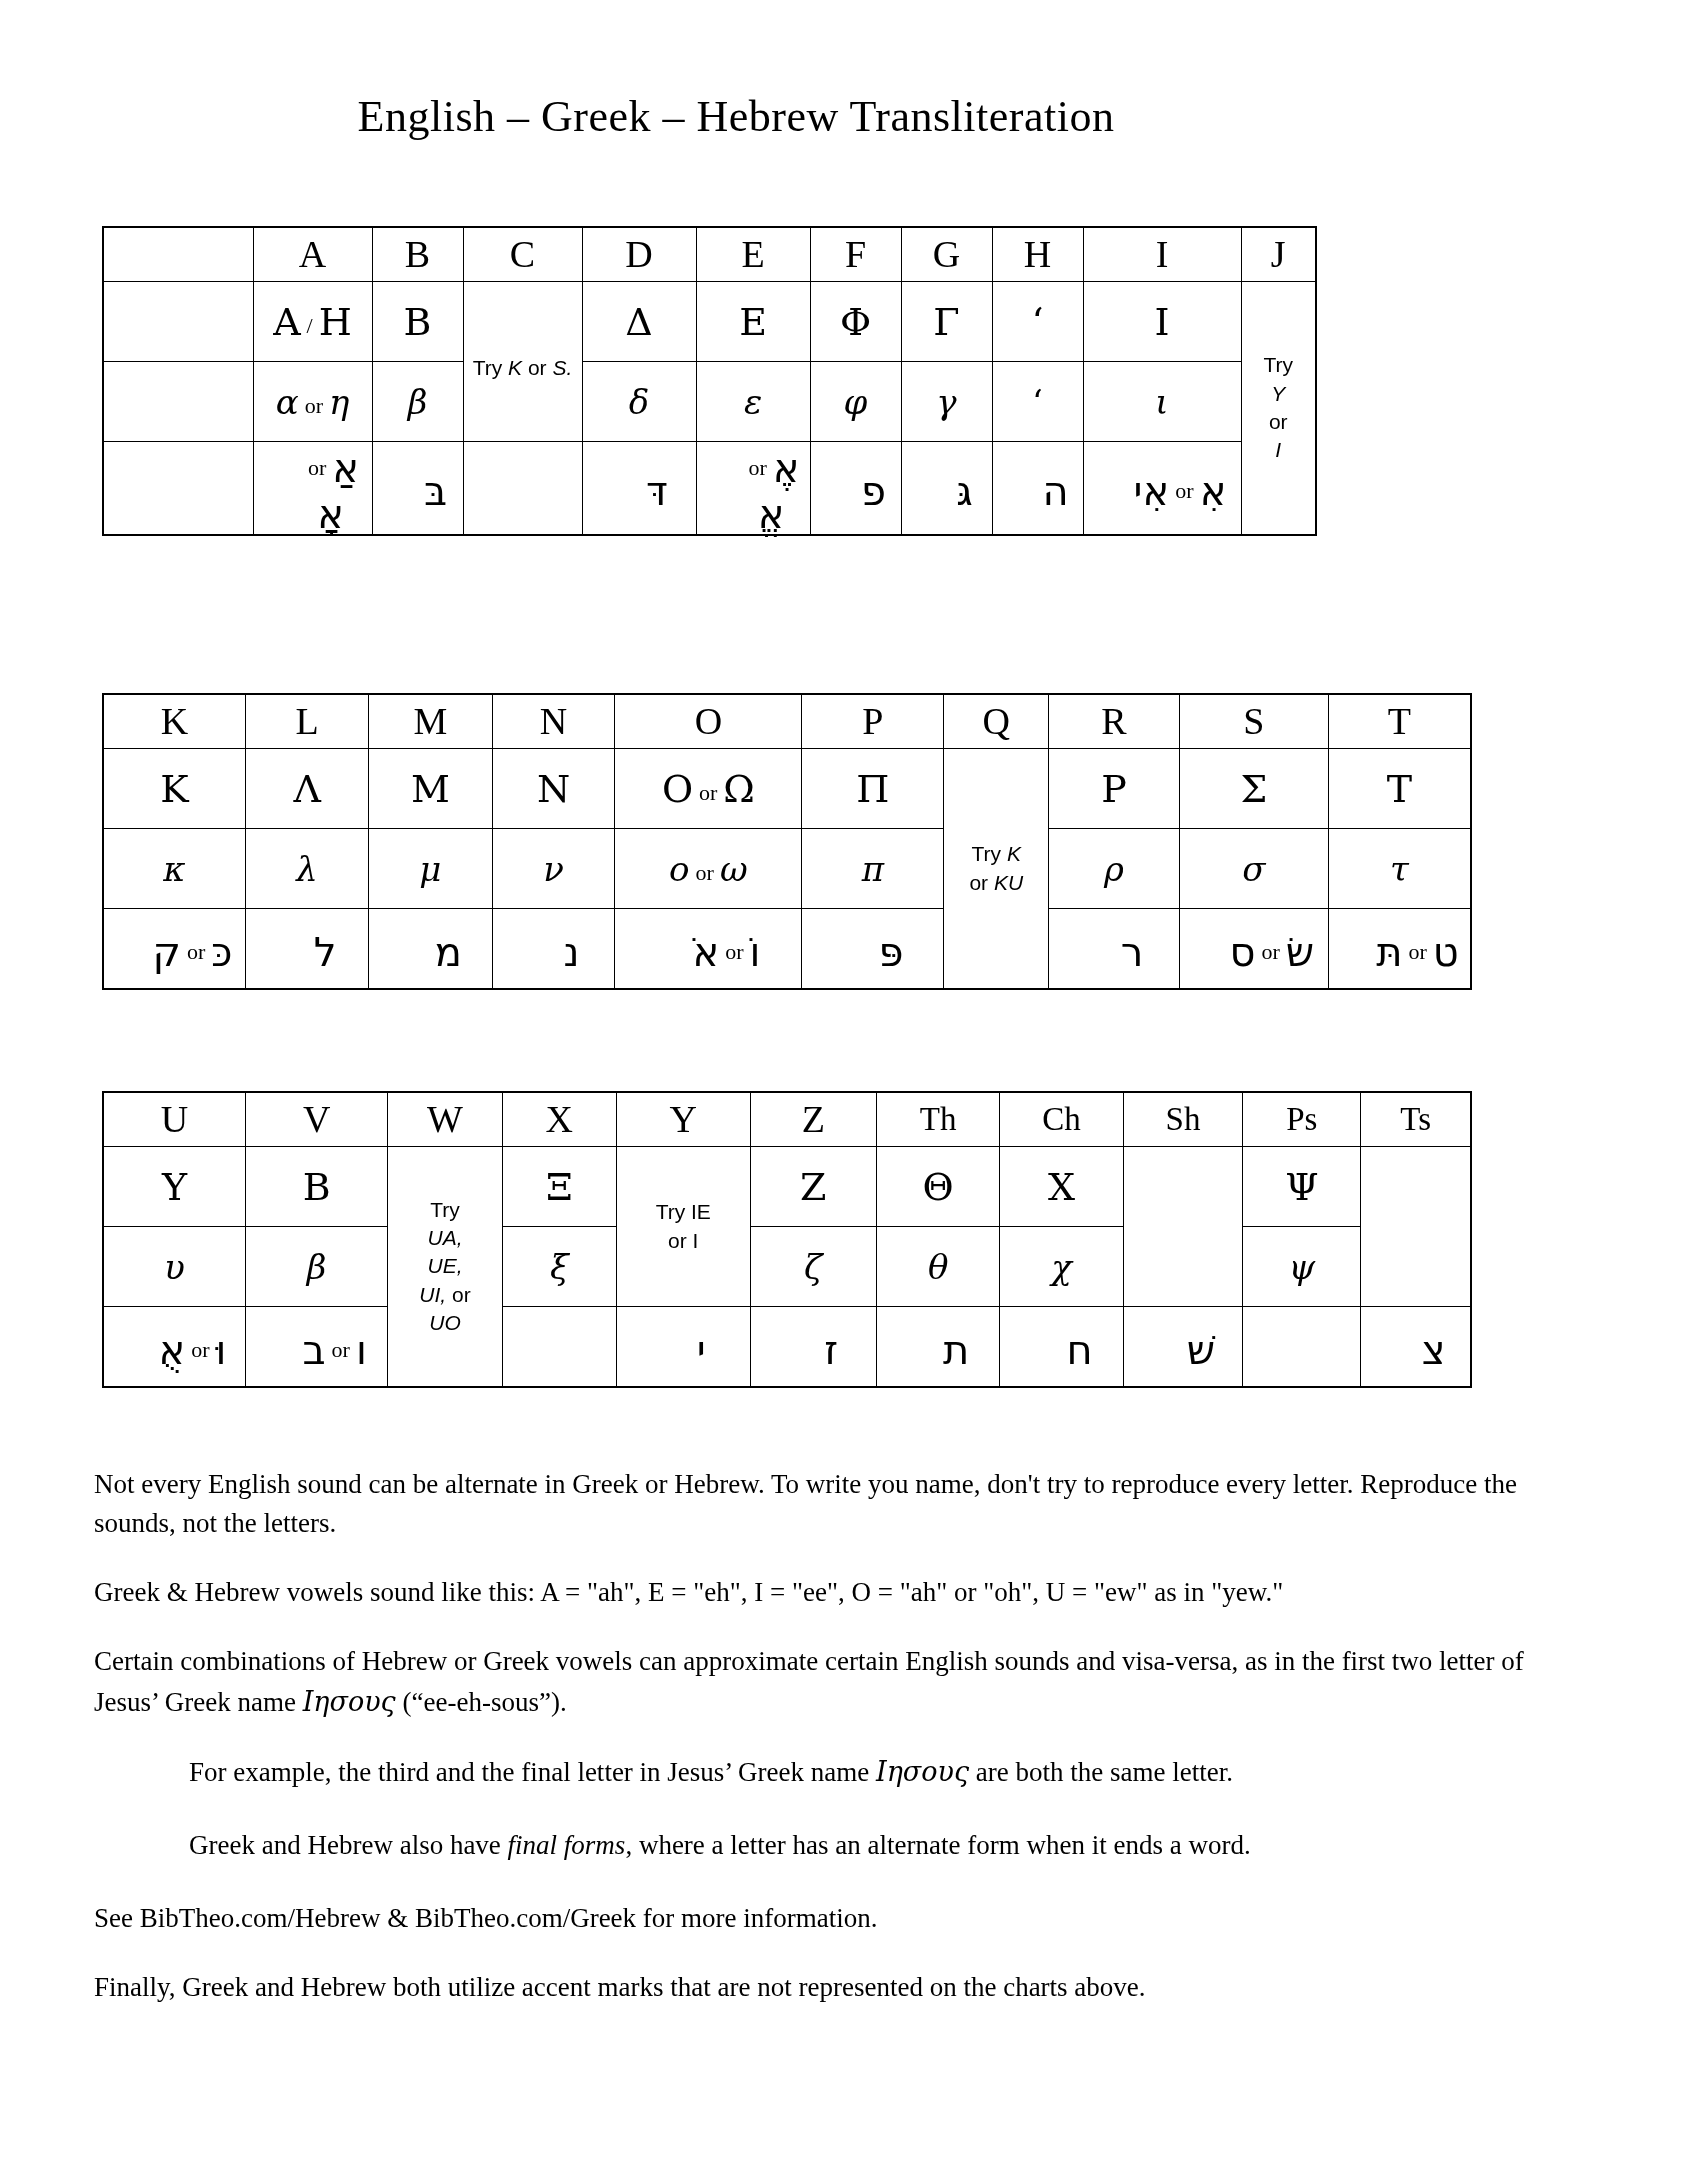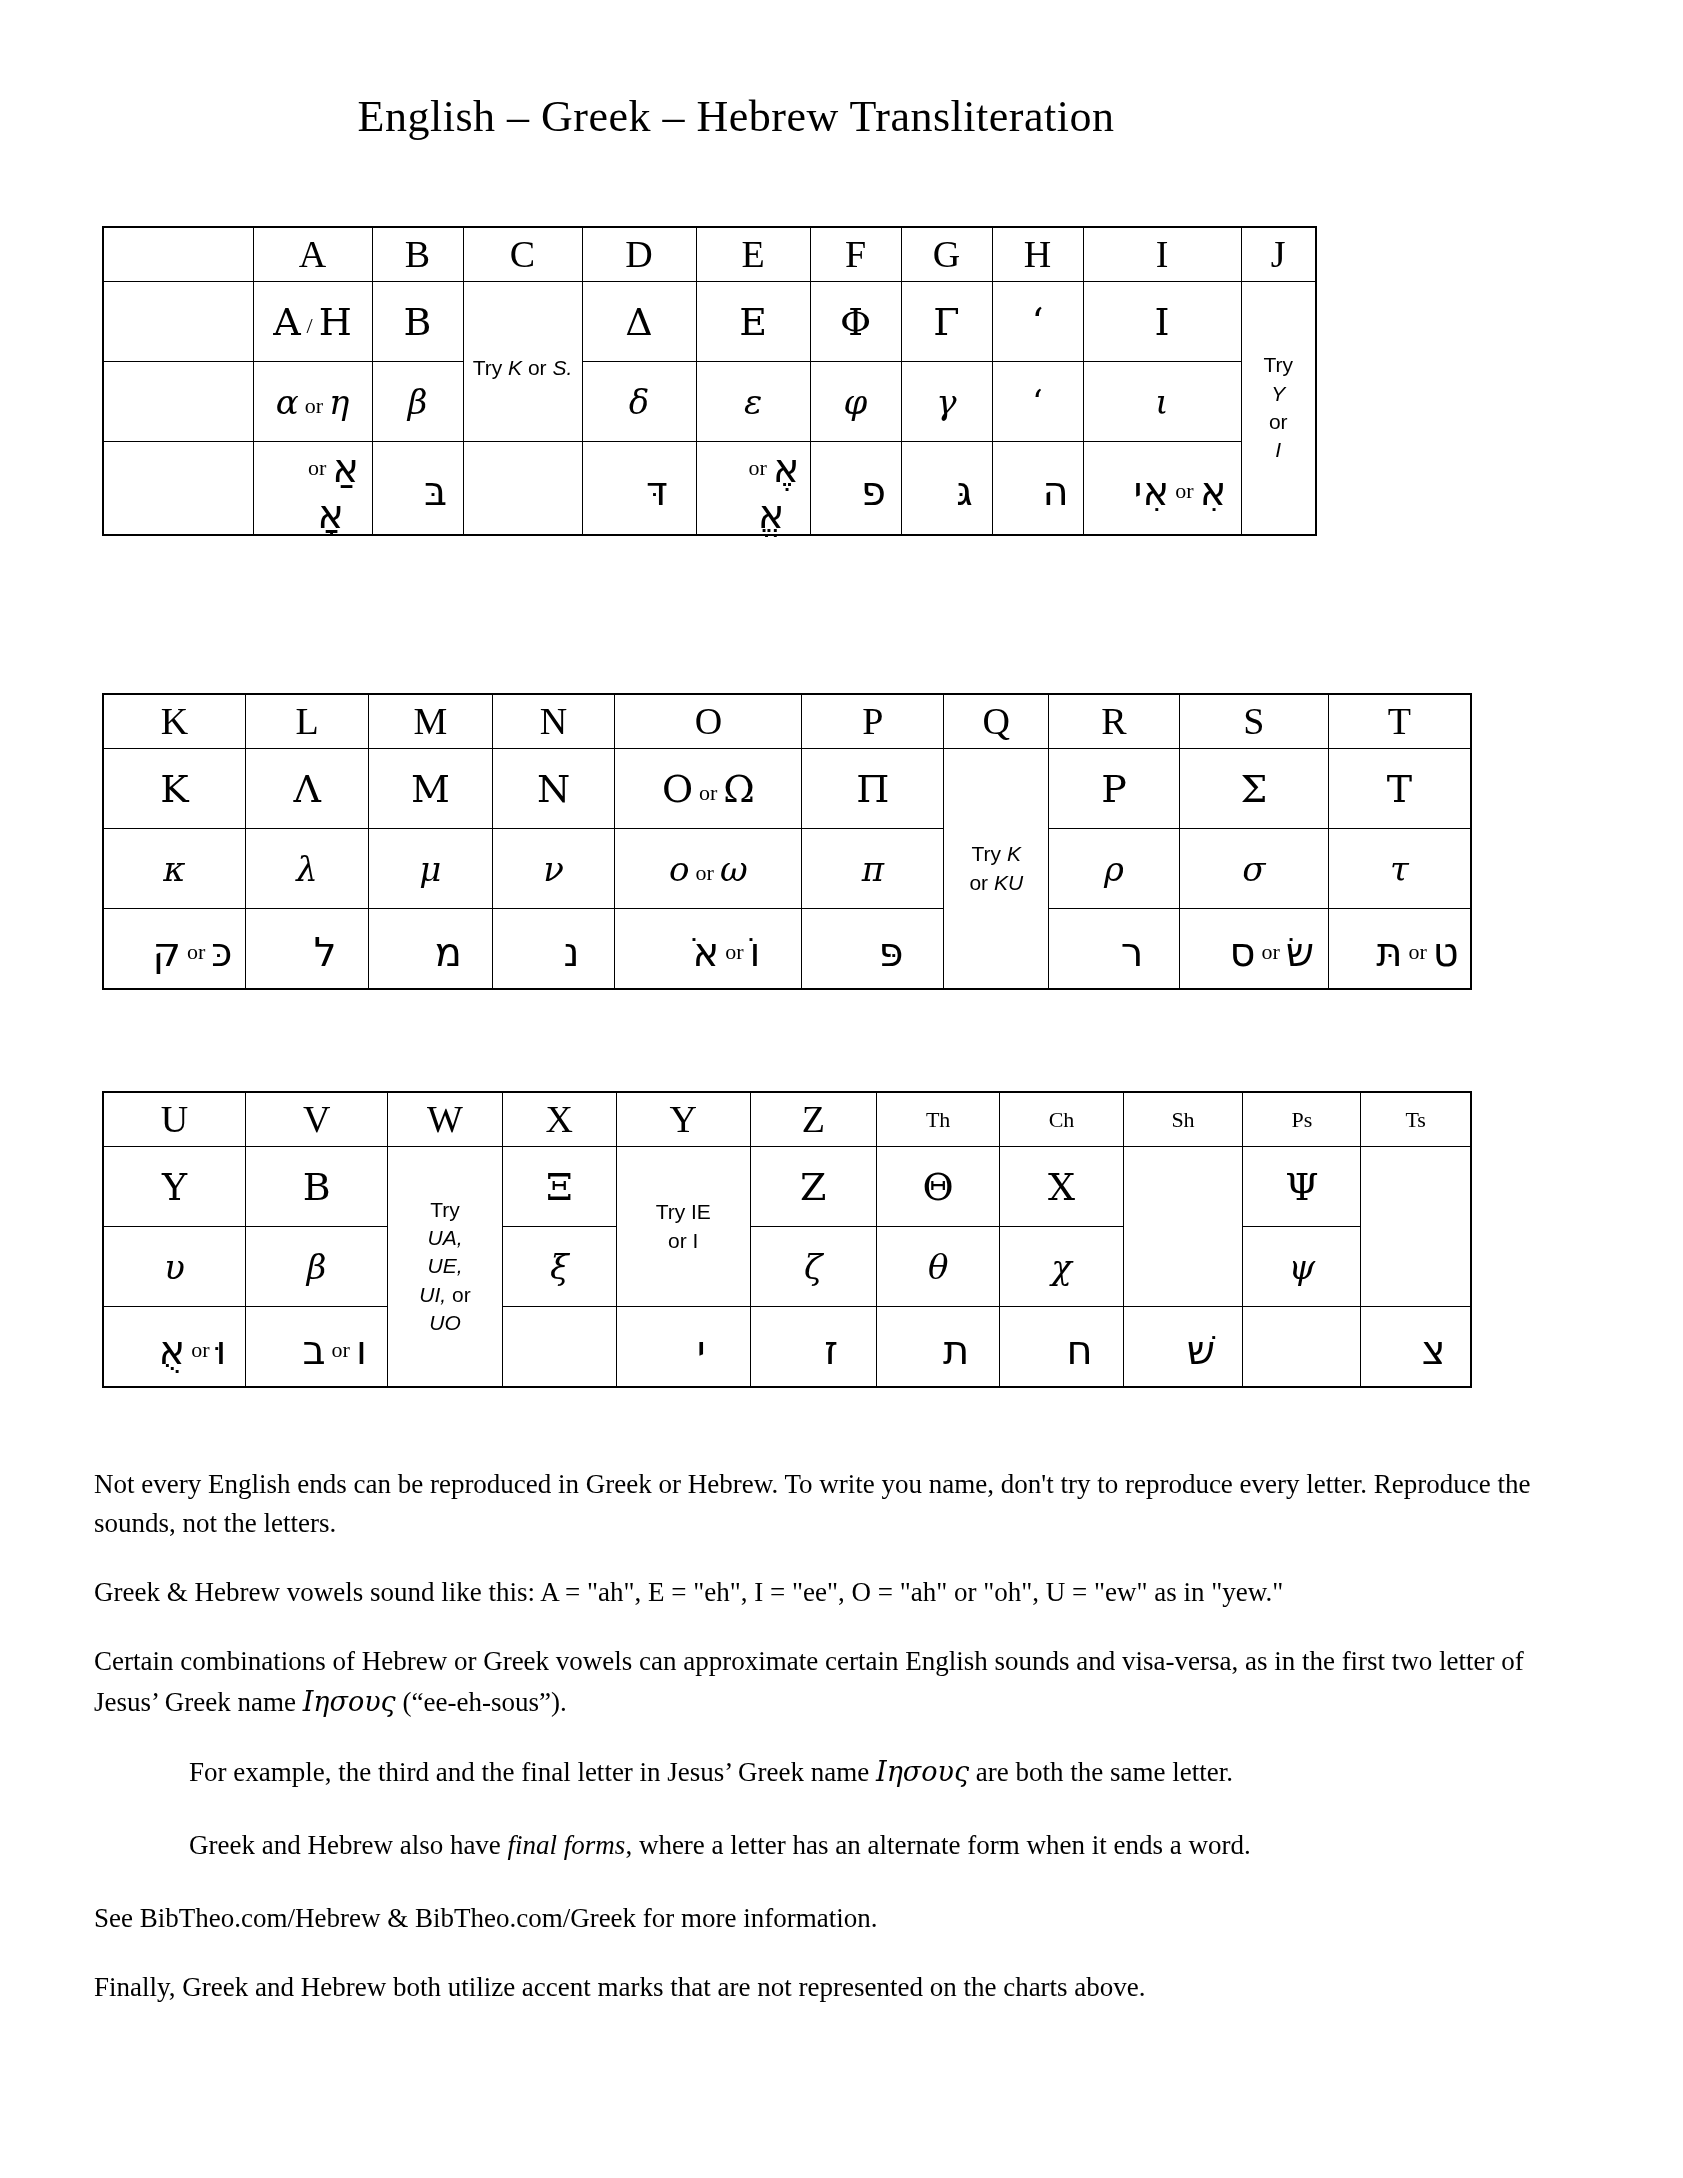--- a/index.html
+++ b/index.html
@@ -47,21 +47,21 @@
     background: #ffffff;
   }
   td.hdr {
     background: #cccccc;
     font-size: 38px;
     height: 53px;
     line-height: 53px;
     font-weight: normal;
   }
   td.hdr.small {
-    font-size: 22px;
+    font-size: 33px;
   }
   td.rowlabel {
     background: #000000;
     color: #ffffff;
     font-size: 23px;
     line-height: 1.22;
     border-color: #ffffff;
     border-left: 2px solid #000;
     padding: 2px 4px;
   }
@@ -399,21 +399,21 @@
         <td class="cell heb"><span class="hebglyph">ח</span></td>
         <td class="cell heb"><span class="hebglyph">שׁ</span></td>
         <td class="cell heb"></td>
         <td class="cell heb"><span class="hebglyph">צ</span></td>
       </tr>
     </tbody>
       </table>
   </div>
 
   <div class="body-text">
-    <p>Not every English ends can be reproduced in Greek or Hebrew. To write you name, don't try to reproduce every letter. Reproduce the sounds, not the letters.</p>
+    <p>Not every English sound can be alternate in Greek or Hebrew. To write you name, don't try to reproduce every letter. Reproduce the sounds, not the letters.</p>
     <p>Greek &amp; Hebrew vowels sound like this: A = "ah", E = "eh", I = "ee", O = "ah" or "oh", U = "ew" as in "yew."</p>
     <p><span>Certain combinations of Hebrew or Greek vowels can approximate certain English sounds and visa-versa, as in the first two letter of Jesus’ Greek name </span><span class="nowrapgrk">Ιησους</span><span> (“ee-eh-sous”).</span></p>
     <p class="indent"><span>For example, the third and the final letter in Jesus’ Greek name </span><span class="nowrapgrk">Ιησους</span><span> are both the same letter.</span></p>
     <p class="indent"><span>Greek and Hebrew also have </span><em>final forms</em><span>, where a letter has an alternate form when it ends a word.</span></p>
     <p>See BibTheo.com/Hebrew &amp; BibTheo.com/Greek for more information.</p>
     <p>Finally, Greek and Hebrew both utilize accent marks that are not represented on the charts above.</p>
   </div>
 
 </div>
 

